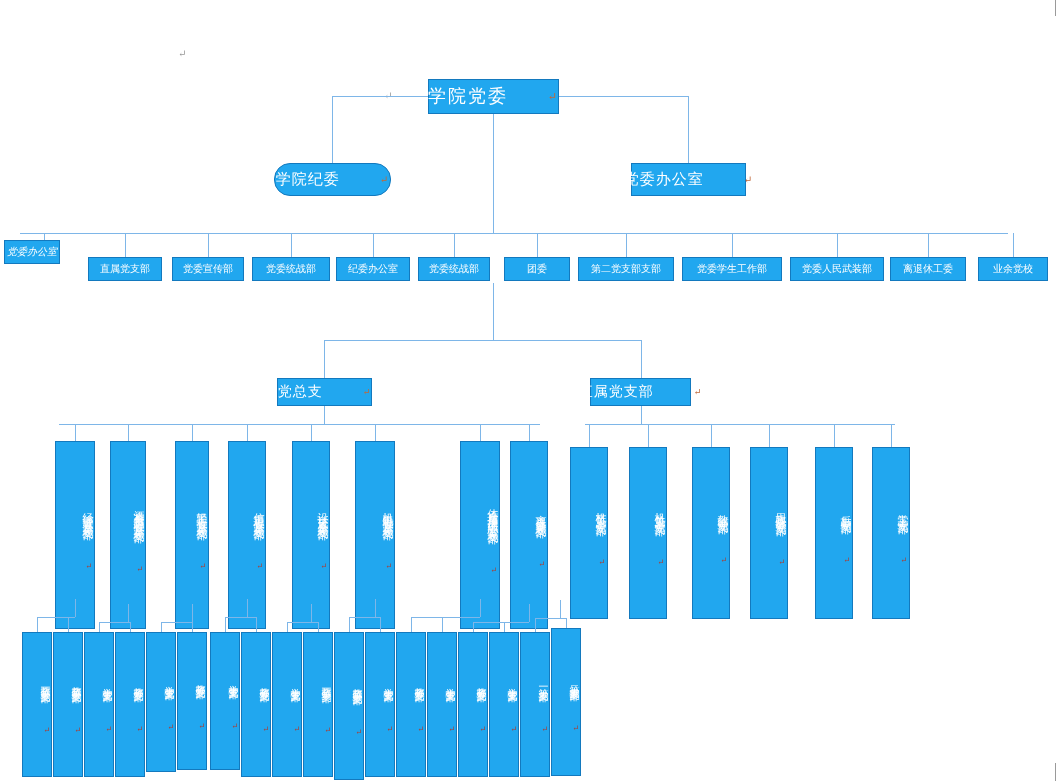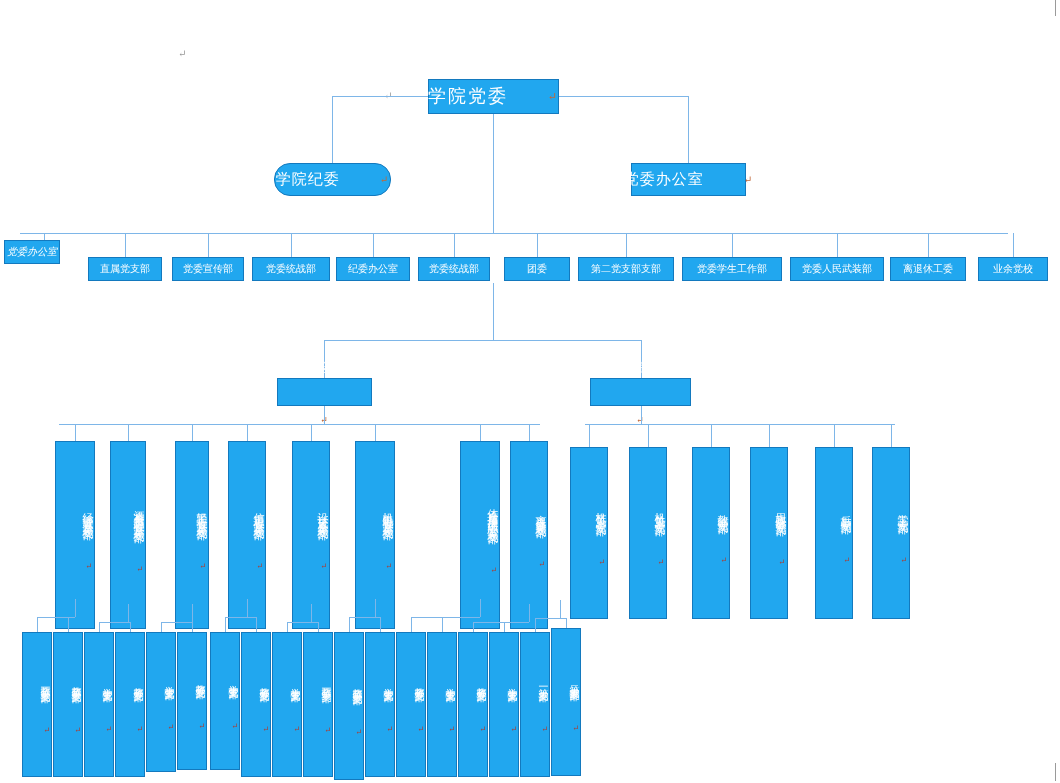--- a/index.html
+++ b/index.html
@@ -59,21 +59,21 @@
   
   .box.h-text{
     font-family:"Liberation Serif","DejaVu Serif",serif;
     white-space:nowrap;
   }
   .box.lvl1{ font-size:18px; letter-spacing:2px; }
   .box.lvl1 .pilcrow{ font-size:11px; color:#c0693a; }
   .box.lvl2{ font-size:15px; letter-spacing:1px; }
   .box.lvl2 .pilcrow{ font-size:10px; color:#c0693a; }
   .box.dept{ font-size:10px; letter-spacing:0px; }
-  .box.lvl3{ font-size:14px; letter-spacing:1px;flex-direction:column; }
+  .box.lvl3{ font-size:14px; letter-spacing:1px; }
   .box.lvl3 .pilcrow{ font-size:9px; color:#c0693a; }
   
   .box.v-text{
     writing-mode:vertical-rl;
     text-orientation:upright;
     font-size:11px;
     letter-spacing:2px;
     padding-top:6px;
     align-items:flex-start;
     justify-content:center;

